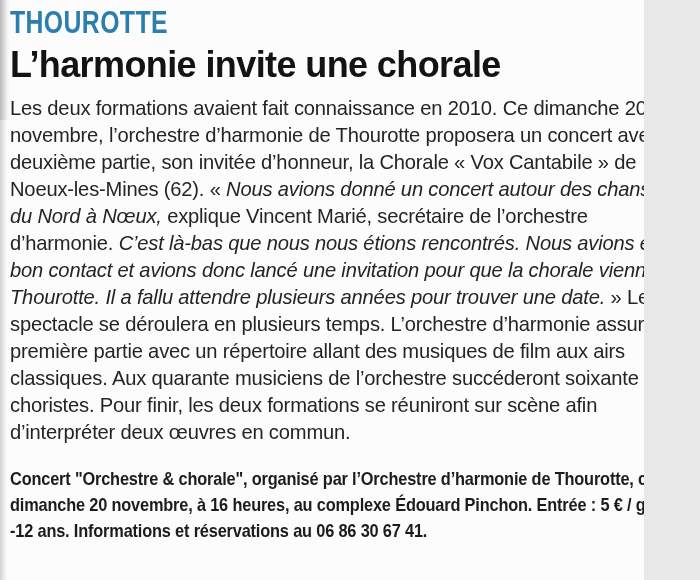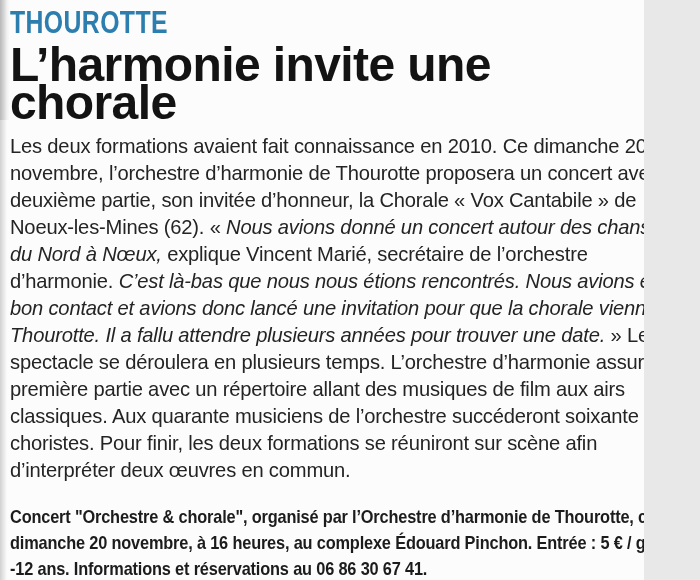--- a/index.html
+++ b/index.html
@@ -42,21 +42,21 @@
     color: #2b7eae;
     transform: scaleX(0.8);
     transform-origin: 0 50%;
     letter-spacing: 0.5px;
     white-space: nowrap;
   }
 
   .headline {
     margin: 7px 0 0 0;
     font-weight: 700;
-    font-size: 48px;
+    font-size: 36px;
     line-height: 38px;
     letter-spacing: -0.6px;
     color: #131313;
   }
 
   .body-text {
     margin-top: 10px;
     width: 714px;               
     transform: scaleX(0.96);
     transform-origin: 0 0;

